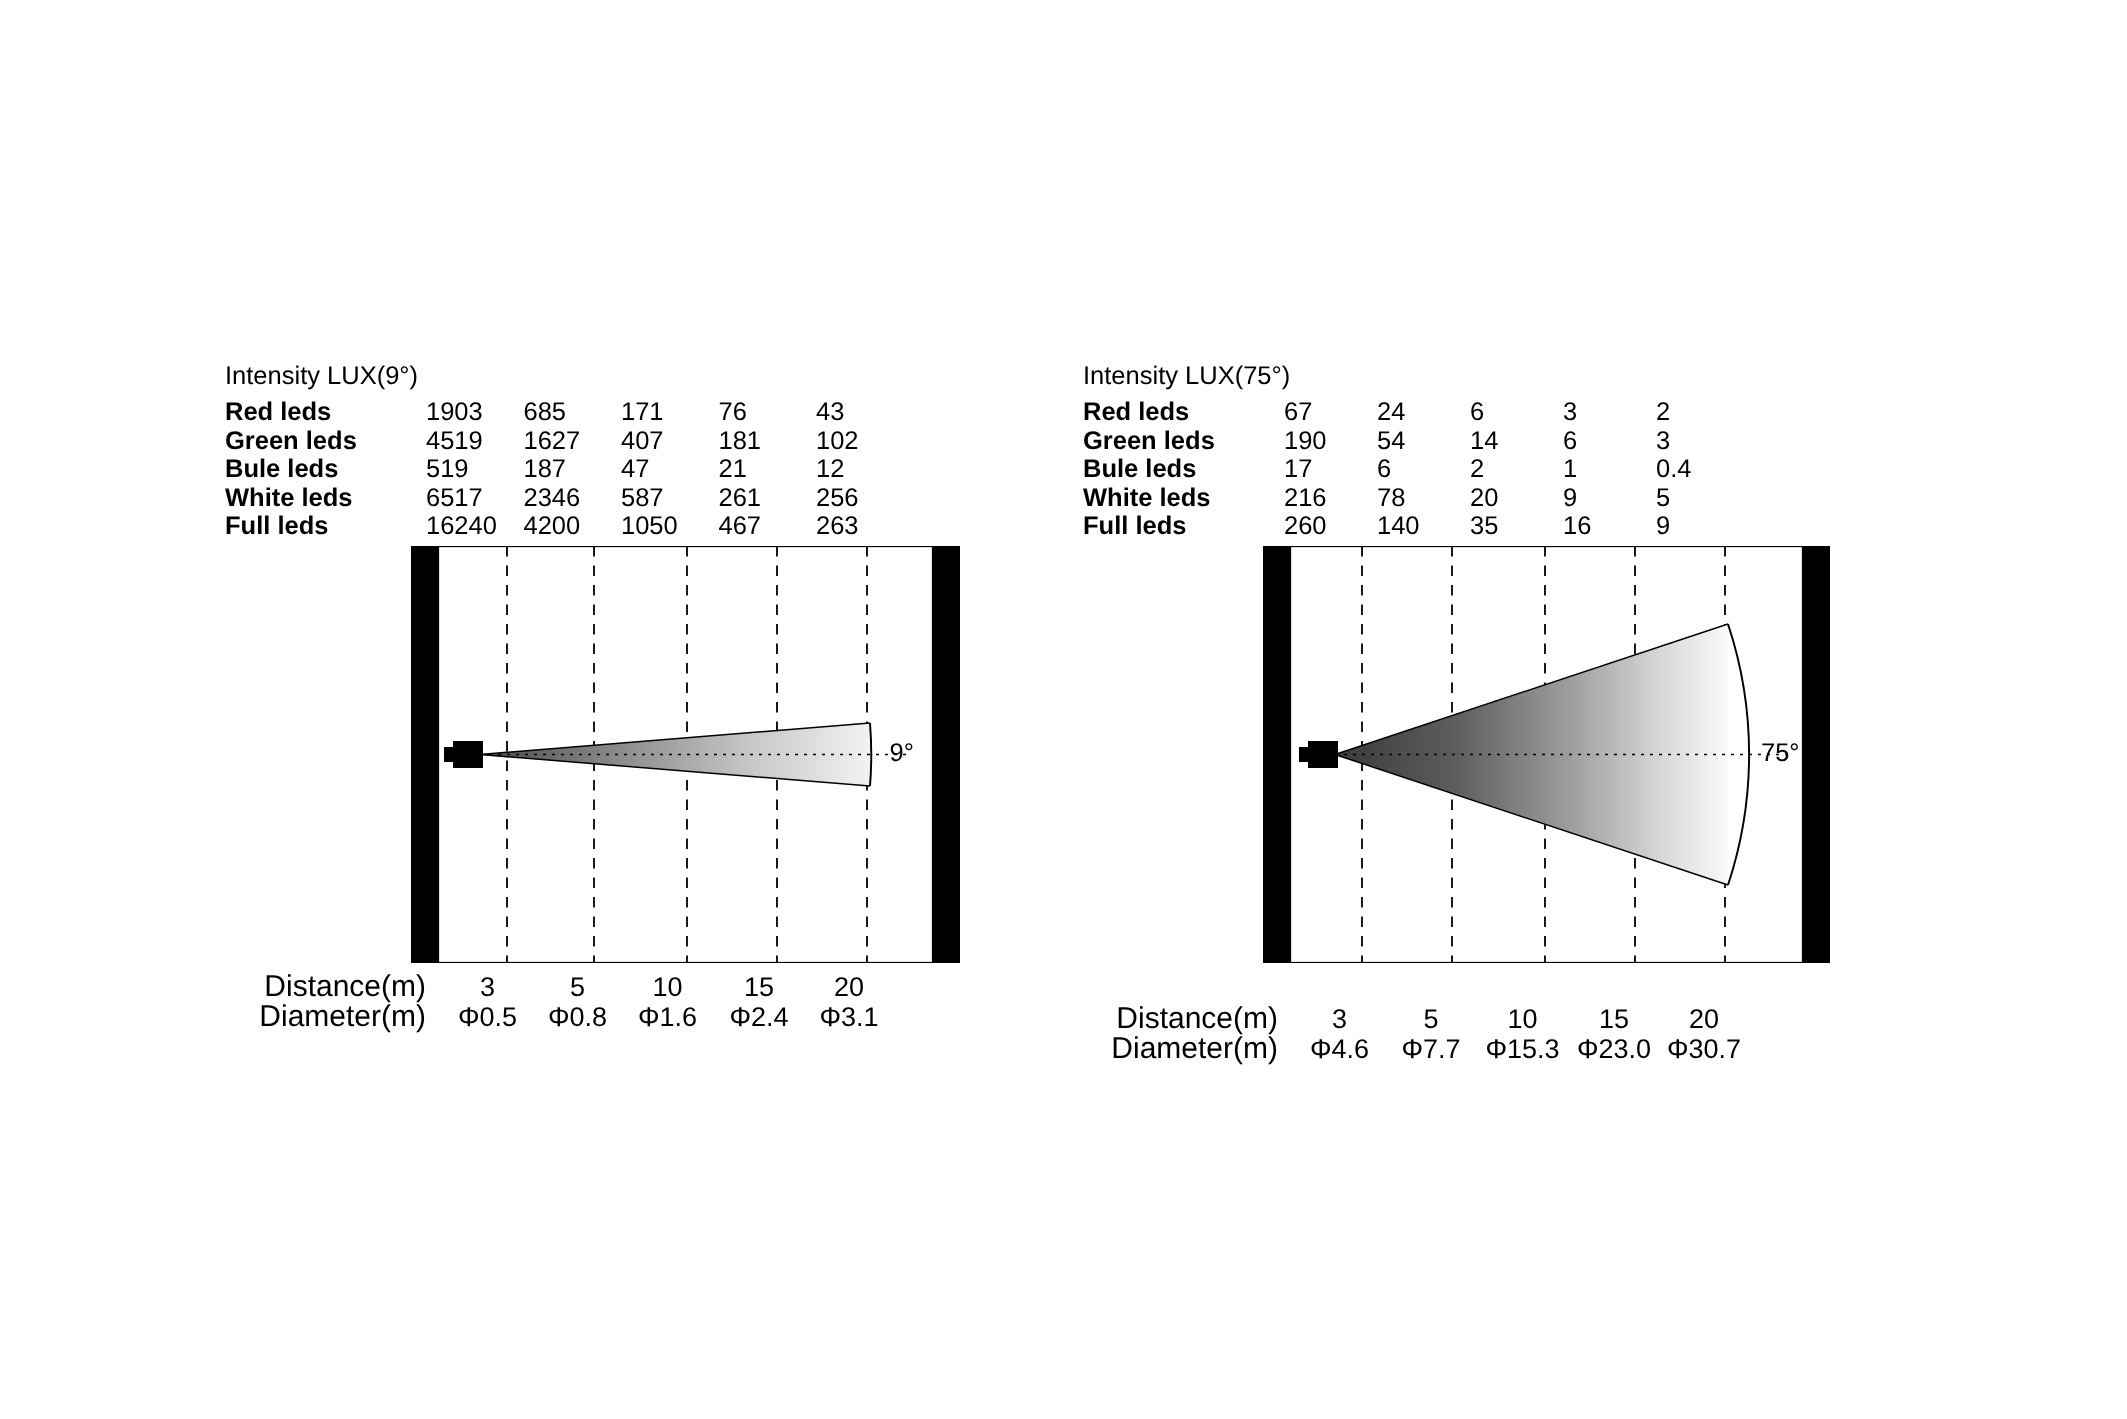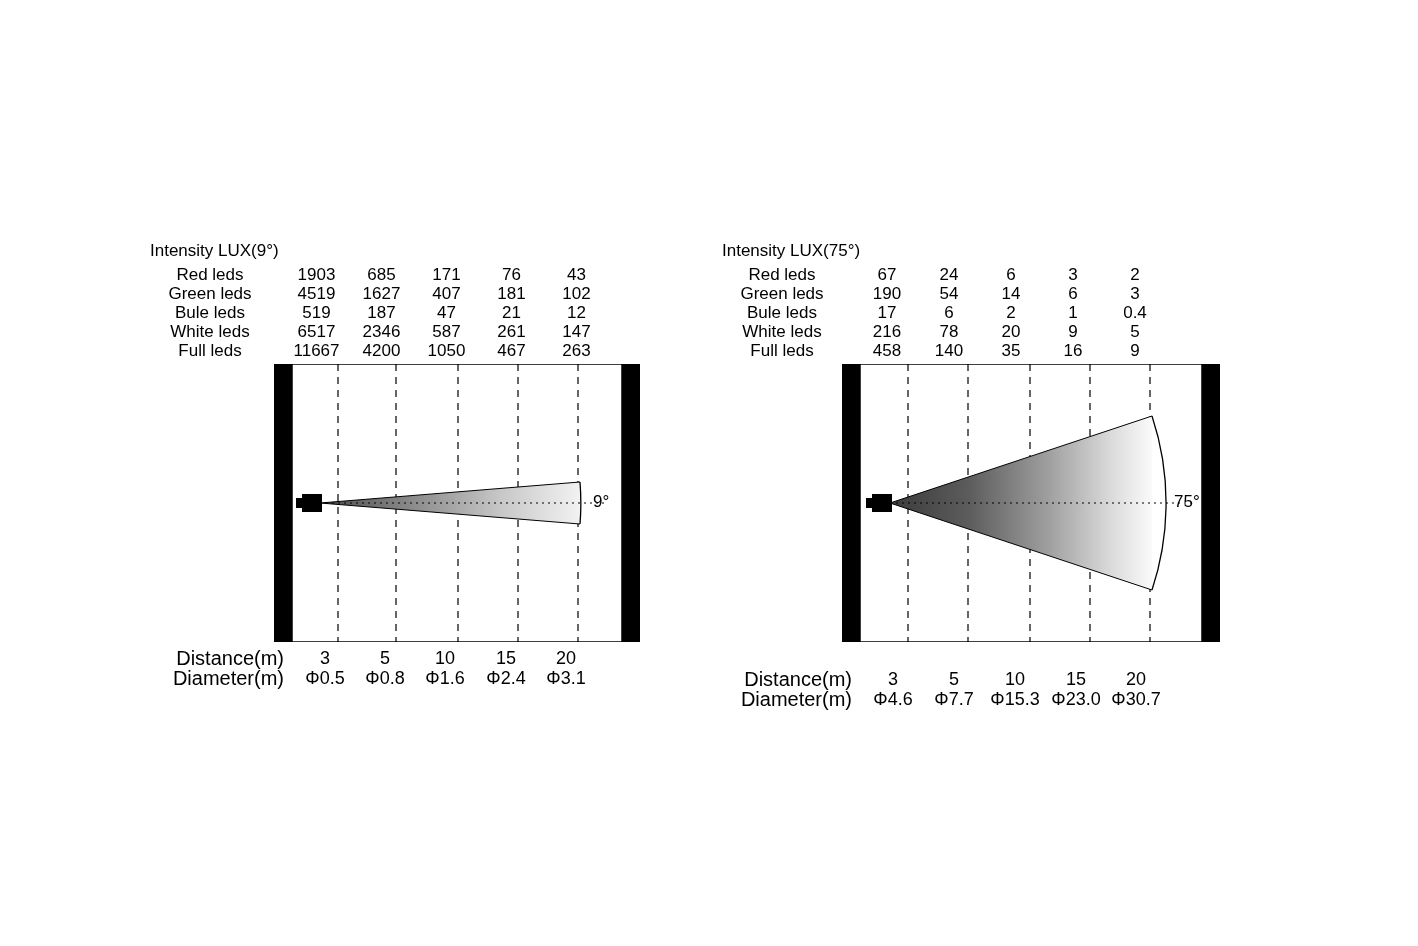--- a/index.html
+++ b/index.html
@@ -31,25 +31,26 @@
   .lux-table {
     border-collapse: collapse;
     font-size: 17px;
   }
   .lux-table td {
     padding: 0;
     line-height: 19px;
     white-space: nowrap;
   }
   .lux-label {
-    text-align: center;
+    text-align: left;
     padding-right: 14px !important;
+    font-weight: bold;
   }
   .lux-val {
-    text-align: center;
+    text-align: left;
     margin-top: 24px;
   }
   
   #panel-narrow .lux-label { width: 120px; }
   #panel-narrow .lux-val   { width: 65px; }
   
   #panel-wide .lux-label { width: 120px; }
   #panel-wide .lux-val   { width: 62px; }
 
   .beam-box {
@@ -118,25 +119,25 @@
       <td class="lux-val">47</td>
       <td class="lux-val">21</td>
       <td class="lux-val">12</td>
     </tr>
     <tr>
       <td class="lux-label">White leds</td>
       <td class="lux-val">6517</td>
       <td class="lux-val">2346</td>
       <td class="lux-val">587</td>
       <td class="lux-val">261</td>
-      <td class="lux-val">147</td>
+      <td class="lux-val">256</td>
     </tr>
     <tr>
       <td class="lux-label">Full leds</td>
-      <td class="lux-val">11667</td>
+      <td class="lux-val">16240</td>
       <td class="lux-val">4200</td>
       <td class="lux-val">1050</td>
       <td class="lux-val">467</td>
       <td class="lux-val">263</td>
     </tr>
   </tbody>
     </table>
 
   <div class="beam-box" style="width:490px;height:278px;">
     <svg class="beam-frame" width="490" height="278" viewBox="0 0 490 278">
@@ -229,21 +230,21 @@
     <tr>
       <td class="lux-label">White leds</td>
       <td class="lux-val">216</td>
       <td class="lux-val">78</td>
       <td class="lux-val">20</td>
       <td class="lux-val">9</td>
       <td class="lux-val">5</td>
     </tr>
     <tr>
       <td class="lux-label">Full leds</td>
-      <td class="lux-val">458</td>
+      <td class="lux-val">260</td>
       <td class="lux-val">140</td>
       <td class="lux-val">35</td>
       <td class="lux-val">16</td>
       <td class="lux-val">9</td>
     </tr>
   </tbody>
     </table>
 
   <div class="beam-box" style="width:510px;height:299px;">
     <svg class="beam-frame" width="510" height="278" viewBox="0 0 510 278">

